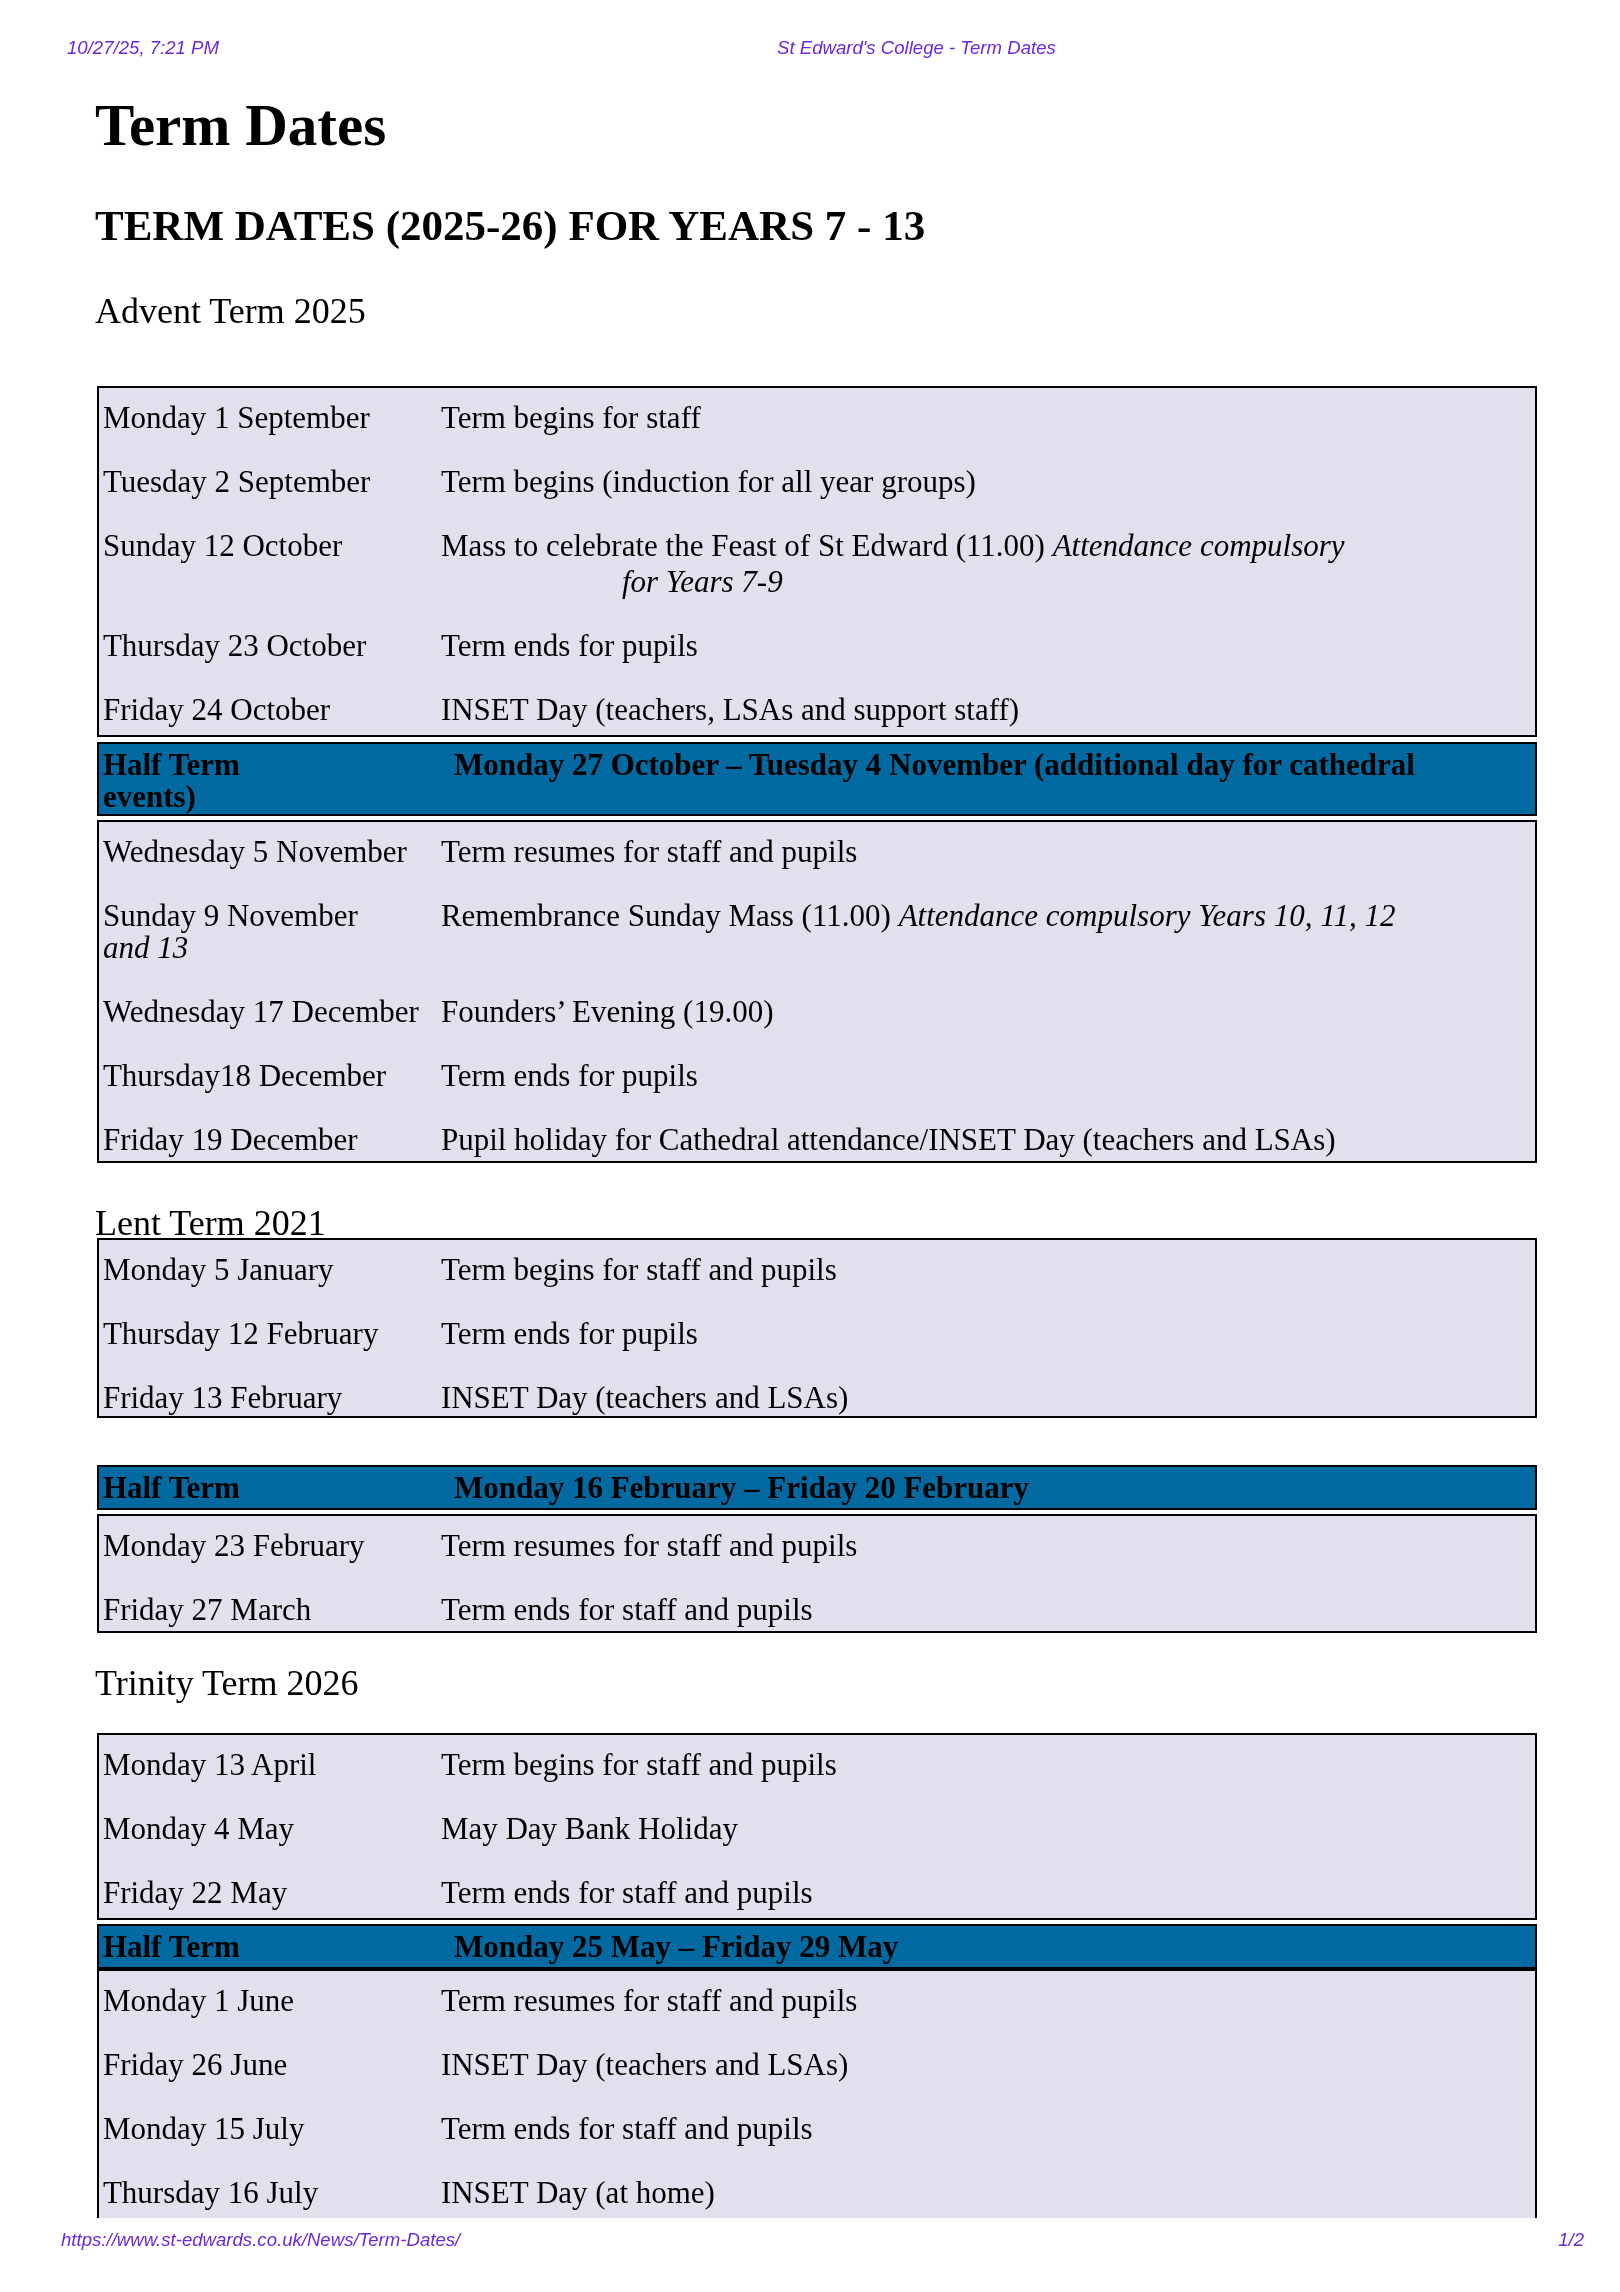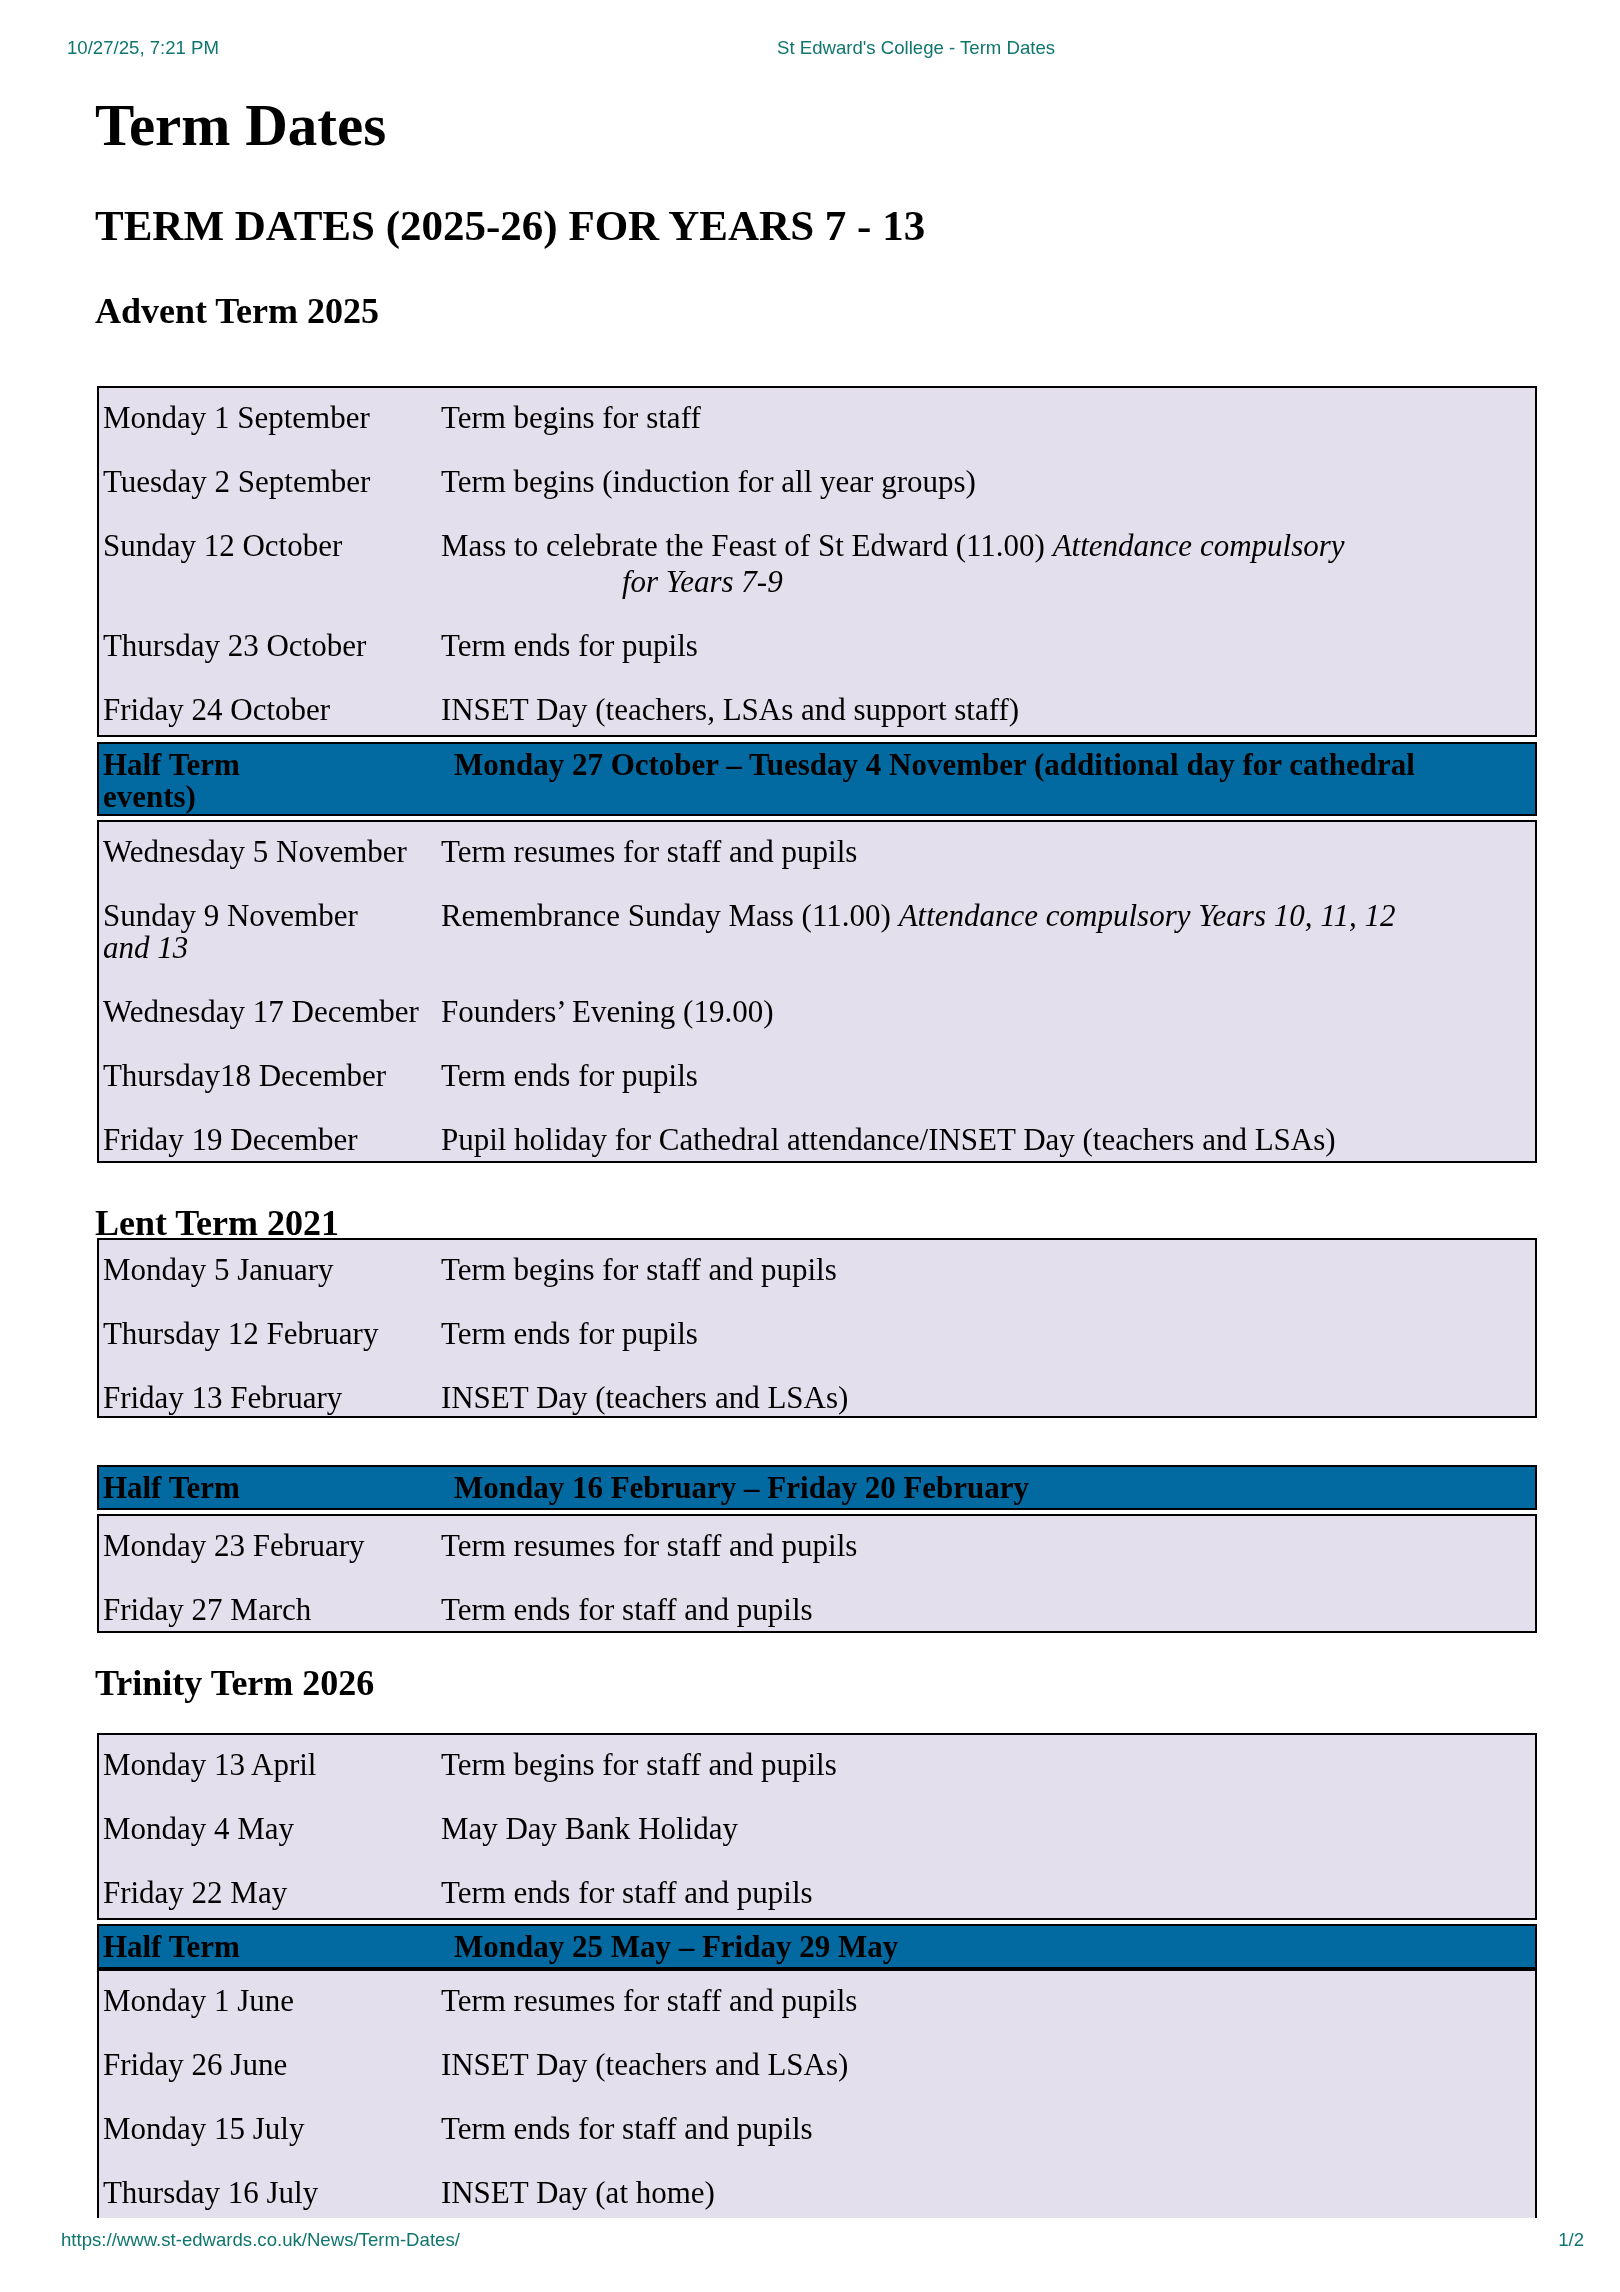--- a/index.html
+++ b/index.html
@@ -1,22 +1,22 @@
 <!DOCTYPE html>
 <html><head>
 <meta charset="utf-8">
 <style>
   html,body{margin:0;padding:0;background:#888;}
   .page{position:relative;width:1620px;height:2293px;background:#fff;margin:0 auto;
         font-family:"Liberation Serif","DejaVu Serif",serif;color:#000;overflow:hidden;}
   .print-meta{position:absolute;font-family:"Liberation Sans","DejaVu Sans",sans-serif;
-              font-size:18.6px;color:#0f766e;white-space:nowrap;}
+              font-size:18.6px;color:#6d28d9;white-space:nowrap;font-style:italic;}
   .h1{position:absolute;left:95px;top:94px;font-size:59px;line-height:63px;font-weight:bold;}
   .h2{position:absolute;left:95px;top:202px;font-size:43px;line-height:47px;font-weight:bold;white-space:nowrap;}
-  .h3{position:absolute;left:95px;font-size:36px;line-height:39px;font-weight:bold;white-space:nowrap;}
+  .h3{position:absolute;left:95px;font-size:36px;line-height:39px;font-weight:normal;white-space:nowrap;}
   .tbl{position:absolute;left:97px;width:1440px;box-sizing:border-box;
        background:#E4DFEC;border:2px solid #000;padding:13.7px 5.9px 0 3.9px;
        font-size:31px;}
   .tbl.nobottom{border-bottom:none;}
   .row{line-height:32px;margin-bottom:32px;white-space:nowrap;}
   .date{display:inline-block;width:338px;}
   .wrapline{line-height:32px;margin-top:3.9px;white-space:nowrap;}
   .indent{margin-left:519px;}
   .ht{position:absolute;left:97px;width:1440px;box-sizing:border-box;
       background:#0369a1;border:2px solid #000;padding:4.9px 5.9px 0 3.9px;

